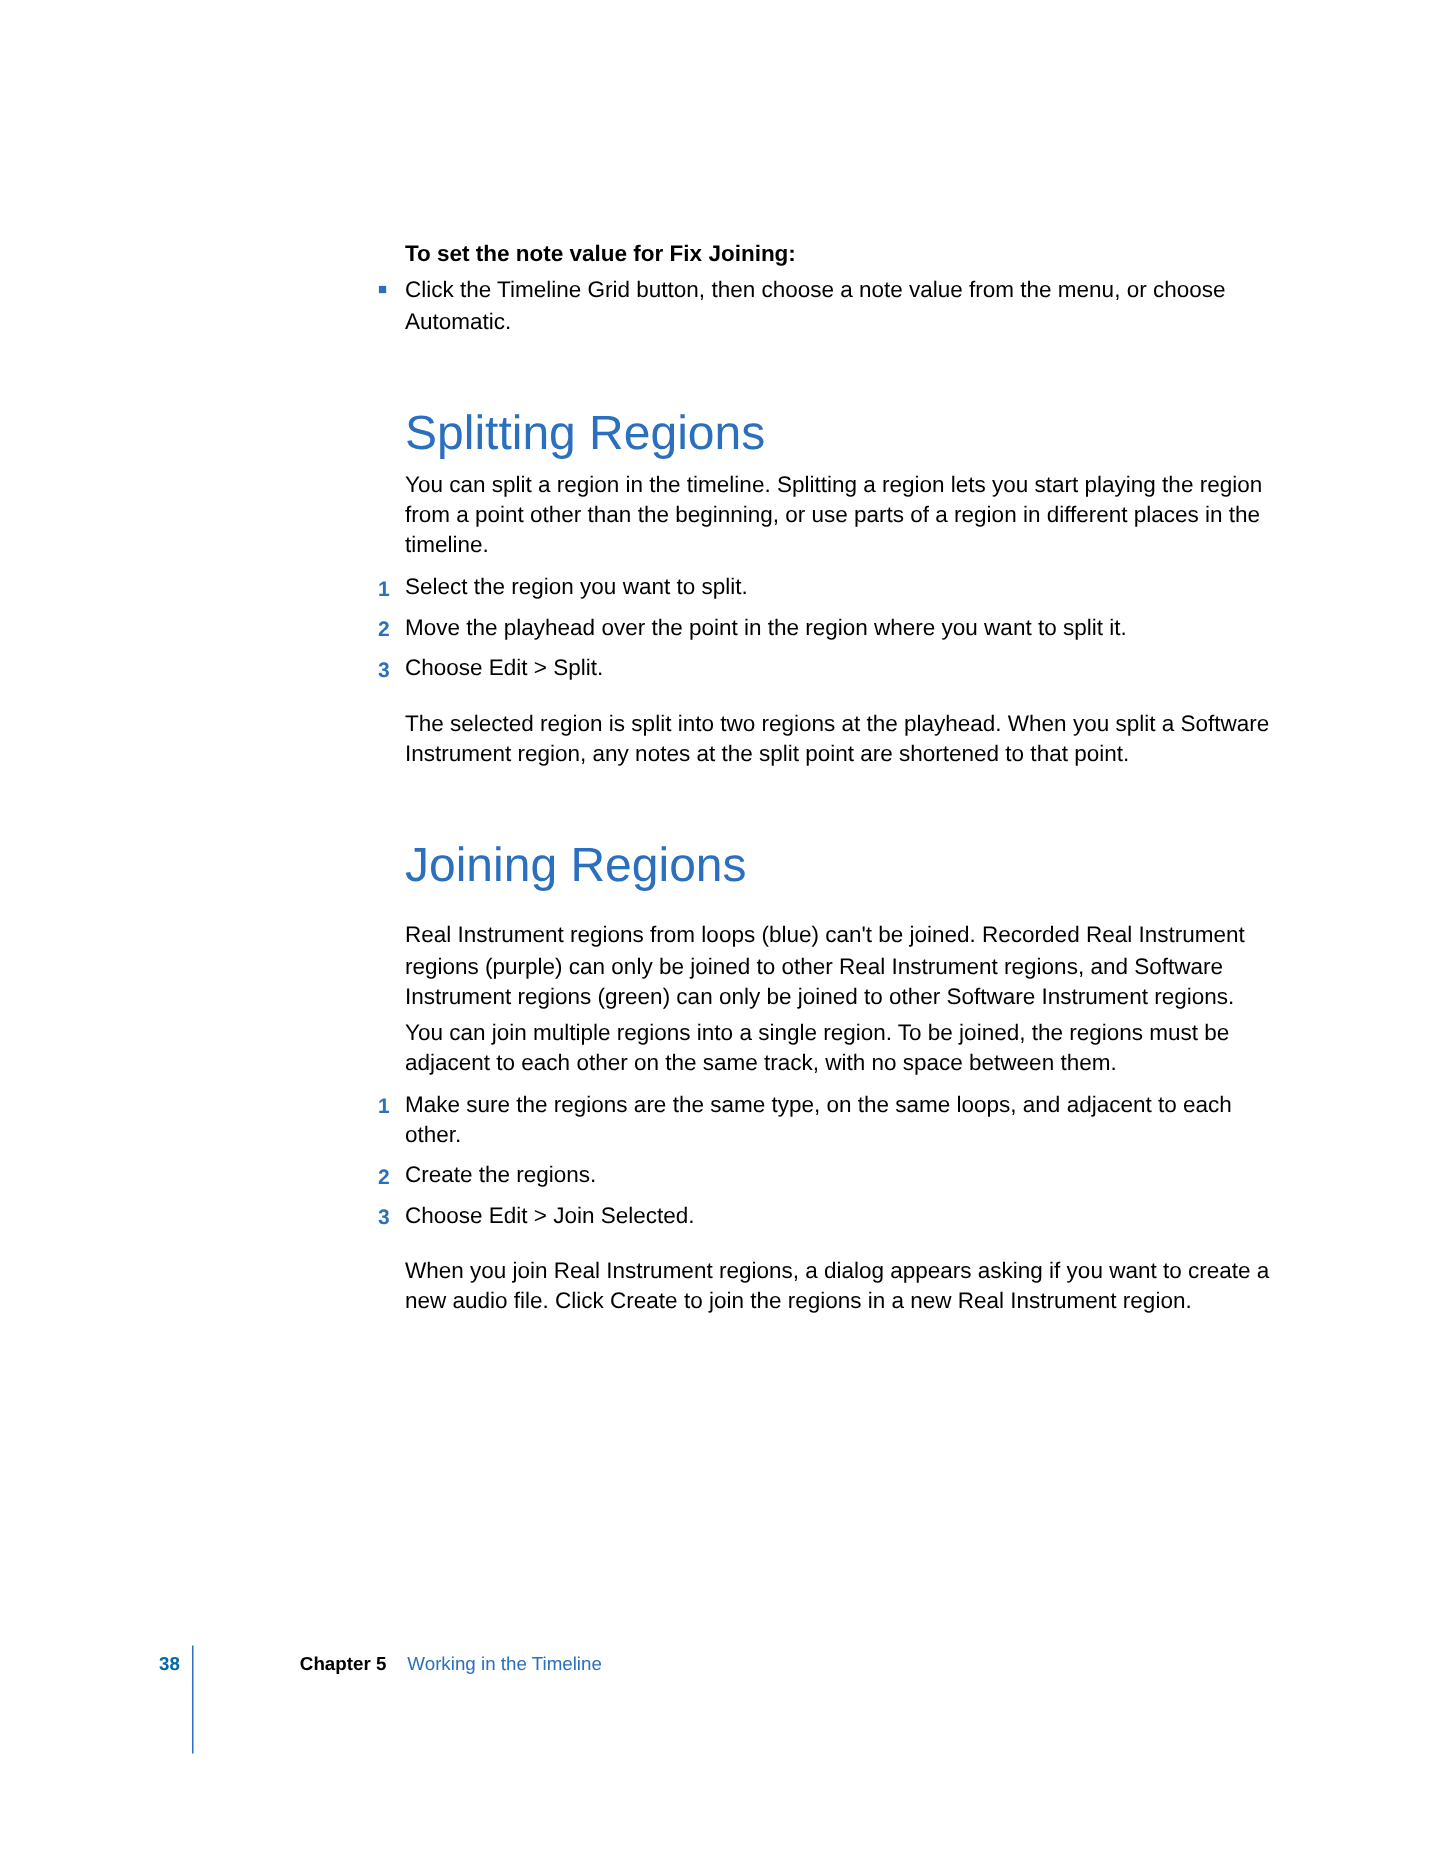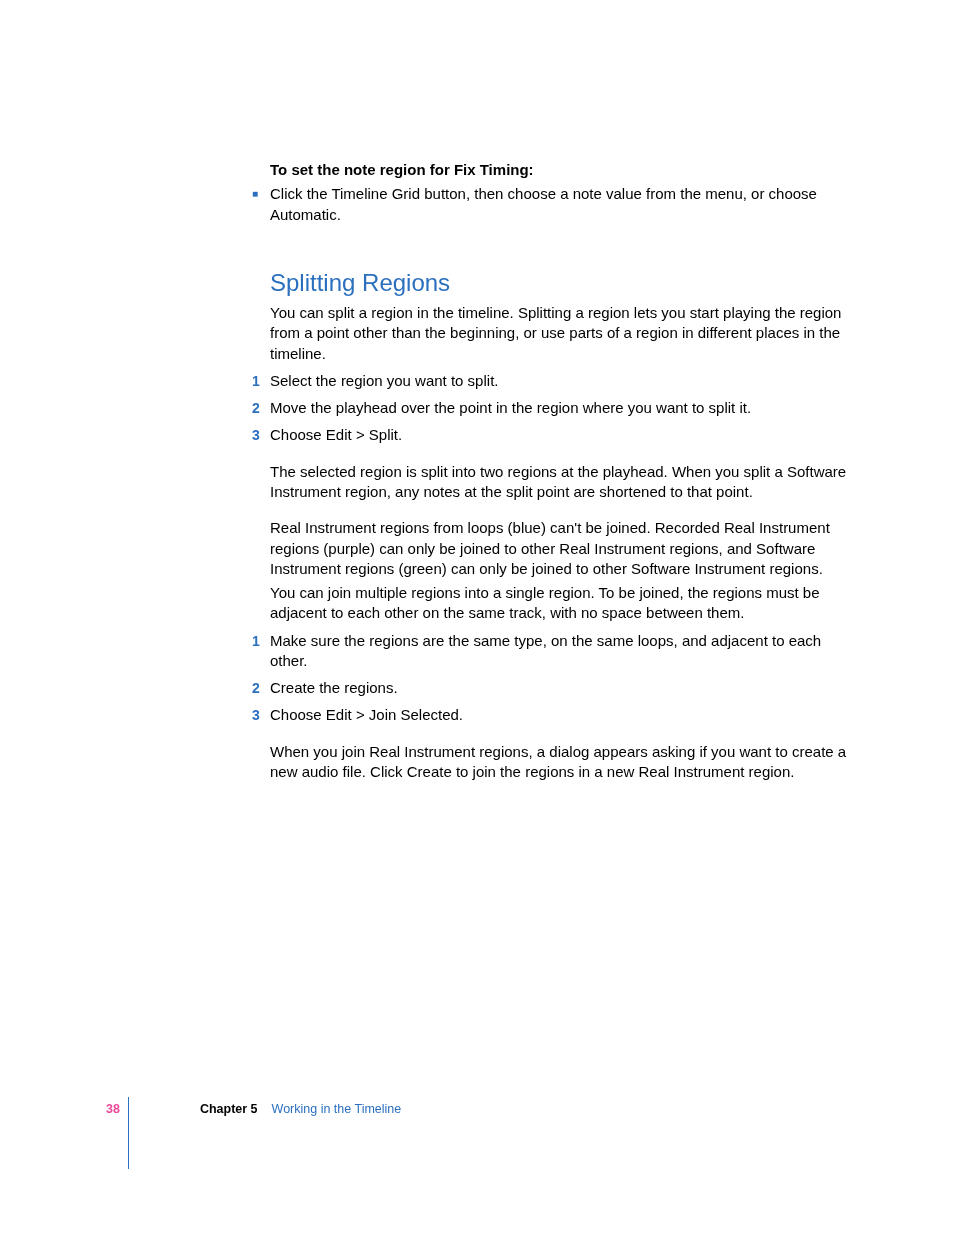--- a/index.html
+++ b/index.html
@@ -32,21 +32,21 @@
     font-size: 10px;
     width: 18px;
     flex: 0 0 18px;
     text-align: left;
     line-height: 1.9;
     margin-left: -18px;
   }
   .bullet-text { flex: 1; }
   .section-heading {
     color: #2b6fbf;
-    font-size: 24px;
+    font-size: 32px;
     font-weight: 400;
     margin-top: 42px;
     margin-bottom: 4px;
     letter-spacing: 0px;
   }
   .para {
     margin-bottom: 4px;
   }
   .para-gap { margin-top: 16px; }
   .num-row {
@@ -67,21 +67,21 @@
   .footer {
     position: absolute;
     left: 106px;
     top: 1101px;
     font-size: 12.5px;
     display: flex;
     align-items: center;
   }
   .page-no {
     font-weight: 700;
-    color: #ec4899;
+    color: #0369a1;
   }
   .chap-label {
     font-weight: 700;
     color: #000;
     margin-left: 80px;
   }
   .chap-title {
     color: #2b6fbf;
     margin-left: 14px;
   }
@@ -92,21 +92,21 @@
     width: 1px;
     height: 72px;
     background: #2b6fbf;
   }
 </style>
 </head>
 <body>
 
 <div class="content">
 
-  <div class="bold-line">To set the note region for Fix Timing:</div>
+  <div class="bold-line">To set the note value for Fix Joining:</div>
   <div class="bullet-row">
     <div class="bullet-mark">■</div>
     <div class="bullet-text">Click the Timeline Grid button, then choose a note value from the menu, or choose Automatic.</div>
   </div>
 
   <div class="section-heading">Splitting Regions</div>
   <div class="para">You can split a region in the timeline. Splitting a region lets you start playing the region from a point other than the beginning, or use parts of a region in different places in the timeline.</div>
 
   <div class="num-row">
     <div class="num-mark">1</div>
@@ -116,20 +116,21 @@
     <div class="num-mark">2</div>
     <div class="num-text">Move the playhead over the point in the region where you want to split it.</div>
   </div>
   <div class="num-row">
     <div class="num-mark">3</div>
     <div class="num-text">Choose Edit &gt; Split.</div>
   </div>
 
   <div class="para para-gap">The selected region is split into two regions at the playhead. When you split a Software Instrument region, any notes at the split point are shortened to that point.</div>
 
+  <div class="section-heading">Joining Regions</div>
   <div class="para para-gap">Real Instrument regions from loops (blue) can't be joined. Recorded Real Instrument regions (purple) can only be joined to other Real Instrument regions, and Software Instrument regions (green) can only be joined to other Software Instrument regions.</div>
   <div class="para">You can join multiple regions into a single region. To be joined, the regions must be adjacent to each other on the same track, with no space between them.</div>
 
   <div class="num-row">
     <div class="num-mark">1</div>
     <div class="num-text">Make sure the regions are the same type, on the same loops, and adjacent to each other.</div>
   </div>
   <div class="num-row">
     <div class="num-mark">2</div>
     <div class="num-text">Create the regions.</div>

